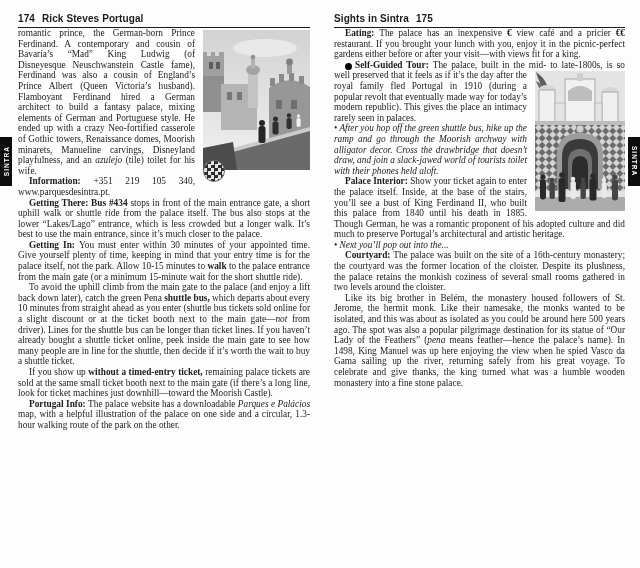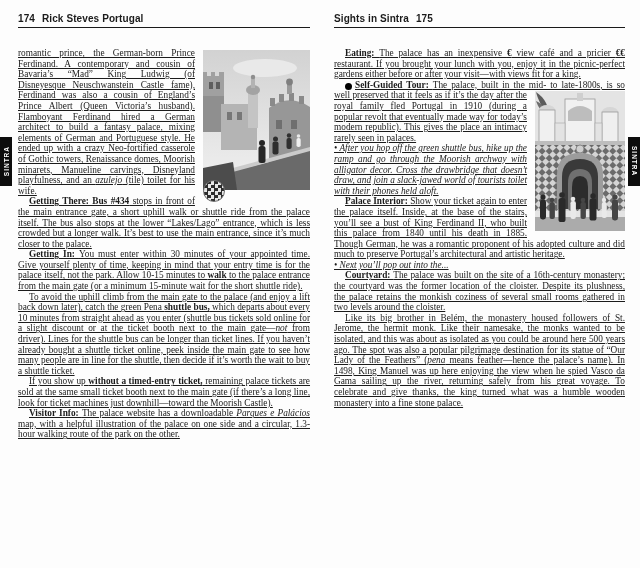--- a/index.html
+++ b/index.html
@@ -21,25 +21,24 @@
     font-weight: bold;
     font-size: 10px;
     letter-spacing: 0.1px;
     display: flex; align-items: baseline; gap: 7px;
     border-bottom: 1.2px solid #1a1a1a;
     padding-bottom: 3px;
   }
   .header-right { }
 
   .content {
-    margin-top: 20px;
+    margin-top: 0;
     font-size: 9.3px;
     line-height: 10.6px;
     text-align: justify;
-    text-decoration: underline;
   }
   .para { margin: 0; text-indent: 11px; }
   .para.noindent { text-indent: 0; }
   .b { font-weight: bold; }
   .i { font-style: italic; }
 
   .tour-icon {
     display: inline-flex; width: 7px; height: 7px;
     border-radius: 50%; background: #000; color: #fff;
     font-size: 4px; line-height: 7px;
@@ -128,25 +127,26 @@
       <rect x="55.5" y="96" width="7" height="17" rx="2.5" fill="#262626"></rect>
       <circle cx="72.5" cy="89" r="2.5" fill="#2e2e2e"></circle>
       <rect x="69.5" y="91.5" width="6" height="13" rx="2" fill="#2e2e2e"></rect>
       <circle cx="86" cy="85.5" r="2.2" fill="#303030"></circle>
       <rect x="83.5" y="88" width="5.2" height="11" rx="2" fill="#303030"></rect>
       <circle cx="95.5" cy="86" r="1.8" fill="#e8e8e8"></circle>
       <rect x="93.5" y="88" width="4.2" height="9" rx="1.8" fill="#efefef"></rect>
     </svg>
     <span class="cheq"></span>
   </span><span class="">romantic prince, the German-born Prince Ferdinand. A contemporary and cousin of Bavaria’s “Mad” King Ludwig (of Disneyesque Neuschwanstein Castle fame), Ferdinand was also a cousin of England’s Prince Albert (Queen Victoria’s husband). Flamboyant Ferdinand hired a German architect to build a fantasy palace, mixing elements of German and Portuguese style. He ended up with a crazy Neo-fortified casserole of Gothic towers, Renaissance domes, Moorish minarets, Manueline carvings, Disneyland playfulness, and an </span><span class="i">azulejo</span><span class=""> (tile) toilet for his wife.</span></p>
+        <p class="para"><span class="b">Information: </span><span class="">+351 219 105 340, www.parquesdesintra.pt.</span></p>
         <p class="para"><span class="b">Getting There: Bus #434</span><span class=""> stops in front of the main entrance gate, a short uphill walk or shuttle ride from the palace itself. The bus also stops at the lower “Lakes/Lago” entrance, which is less crowded but a longer walk. It’s best to use the main entrance, since it’s much closer to the palace.</span></p>
         <p class="para"><span class="b">Getting In: </span><span class="">You must enter within 30 minutes of your appointed time. Give yourself plenty of time, keeping in mind that your entry time is for the palace itself, not the park. Allow 10-15 minutes to </span><span class="b">walk</span><span class=""> to the palace entrance from the main gate (or a minimum 15-minute wait for the short shuttle ride).</span></p>
         <p class="para"><span class="">To avoid the uphill climb from the main gate to the palace (and enjoy a lift back down later), catch the green Pena </span><span class="b">shuttle bus,</span><span class=""> which departs about every 10 minutes from straight ahead as you enter (shuttle bus tickets sold online for a slight discount or at the ticket booth next to the main gate—</span><span class="i">not</span><span class=""> from driver). Lines for the shuttle bus can be longer than ticket lines. If you haven’t already bought a shuttle ticket online, peek inside the main gate to see how many people are in line for the shuttle, then decide if it’s worth the wait to buy a shuttle ticket.</span></p>
         <p class="para"><span class="">If you show up </span><span class="b">without a timed-entry ticket,</span><span class=""> remaining palace tickets are sold at the same small ticket booth next to the main gate (if there’s a long line, look for ticket machines just downhill—toward the Moorish Castle).</span></p>
-        <p class="para"><span class="b">Visitor Info: </span><span class="">The palace website has a downloadable </span><span class="i">Parques e Palácios</span><span class=""> map, with a helpful illustration of the palace on one side and a circular, 1.3-hour walking route of the park on the other.</span></p>
+        <p class="para"><span class="b">Portugal Info: </span><span class="">The palace website has a downloadable </span><span class="i">Parques e Palácios</span><span class=""> map, with a helpful illustration of the palace on one side and a circular, 1.3-hour walking route of the park on the other.</span></p>
       </div>
   </div>
 
   <div class="page page-right">
     <div class="header header-right">
       <span>Sights in Sintra</span>
       <span>175</span>
     </div>
     <div class="content">
         <p class="para"><span class="b">Eating: </span><span class="">The palace has an inexpensive </span><span class="b">€</span><span class=""> view café and a pricier </span><span class="b">€€</span><span class=""> restaurant. If you brought your lunch with you, enjoy it in the picnic-perfect gardens either before or after your visit—with views fit for a king.</span></p>

